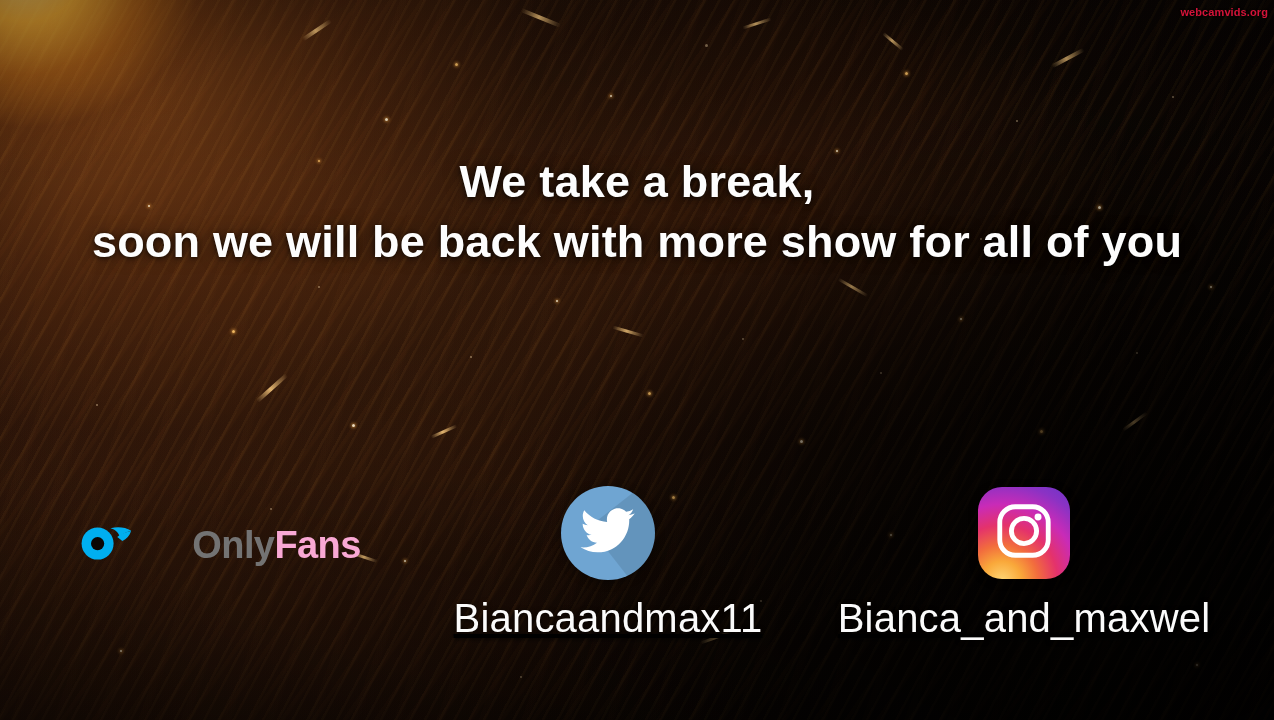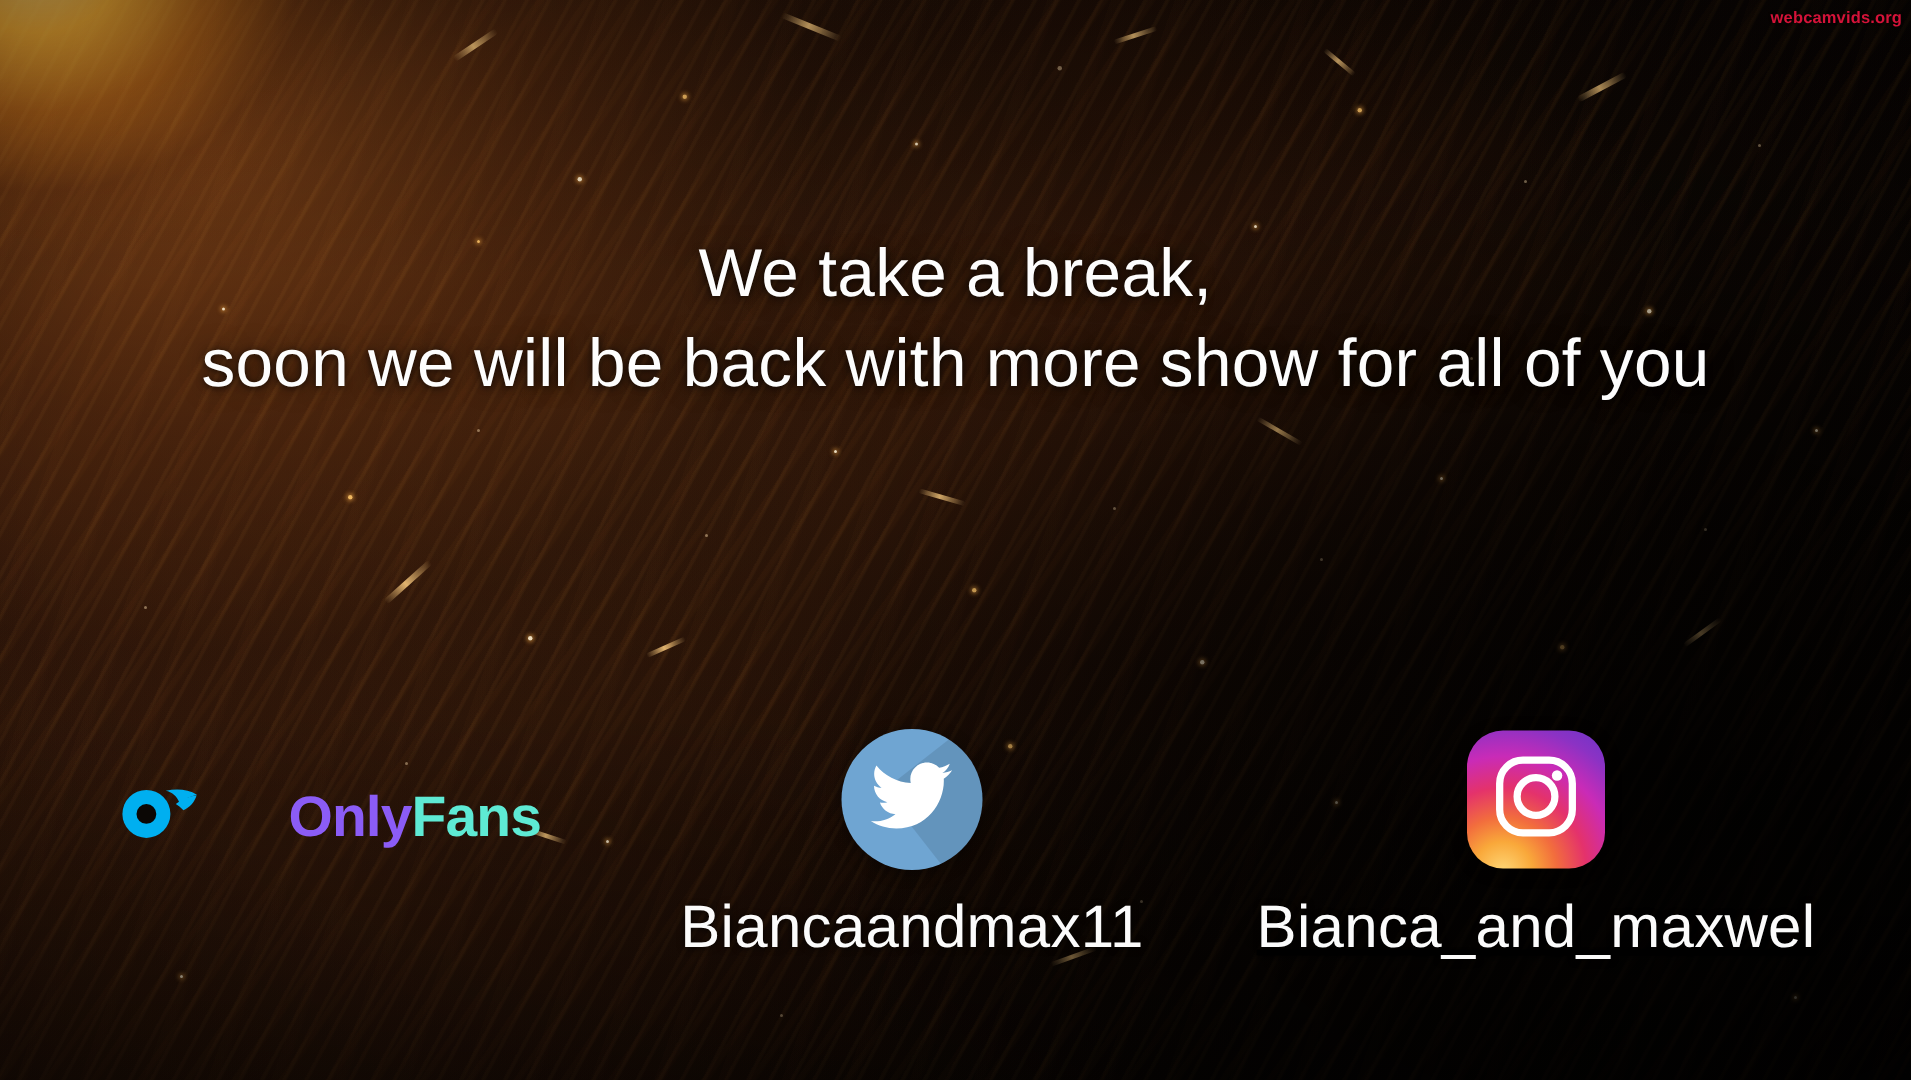--- a/index.html
+++ b/index.html
@@ -106,41 +106,41 @@
   }
 
   
   .headline {
     position:absolute;
     left:0; right:0; top:152px;
     text-align:center;
     color:#fdfdfd;
     font-size:45px;
     line-height:60px;
-    font-weight:400;
+    font-weight:700;
     letter-spacing:0.2px;
     text-shadow:0 1px 5px rgba(0,0,0,0.72), 0 0 18px rgba(0,0,0,0.45);
     white-space:pre-line;
   }
 
   
   .socials {
     position:absolute;
     left:0; right:0; top:470px;
     display:flex;
     justify-content:center;
     align-items:flex-start;
   }
   .social {
     display:flex;
     flex-direction:column;
     align-items:center;
   }
   .social.onlyfans   { width:382px; }
-  .social.twitter    { width:392px; }
+  .social.twitter    { width:392px;text-decoration:underline; }
   .social.instagram  { width:440px;text-decoration:underline; }
 
   .badge-area {
     height:126px;
     display:flex;
     align-items:center;
     justify-content:center;
   }
 
   .handle {
@@ -159,22 +159,22 @@
     align-items:center;
     gap:11px;
     transform:translateY(12px);
   }
   .of-word {
     font-size:38px;
     font-weight:700;
     letter-spacing:-0.6px;
     line-height:40px;
   }
-  .of-word .a { color:#8b5cf6;margin-left:48px; }
-  .of-word .b { color:#5eead4; }
+  .of-word .a { color:#737373;margin-left:48px; }
+  .of-word .b { color:#f9a8d4; }
 
   
   .tw-badge {
     position:relative;
     width:94px; height:94px;
     border-radius:50%;
     background:#6FA5D2;
     overflow:hidden;
     display:flex;
     align-items:center;

